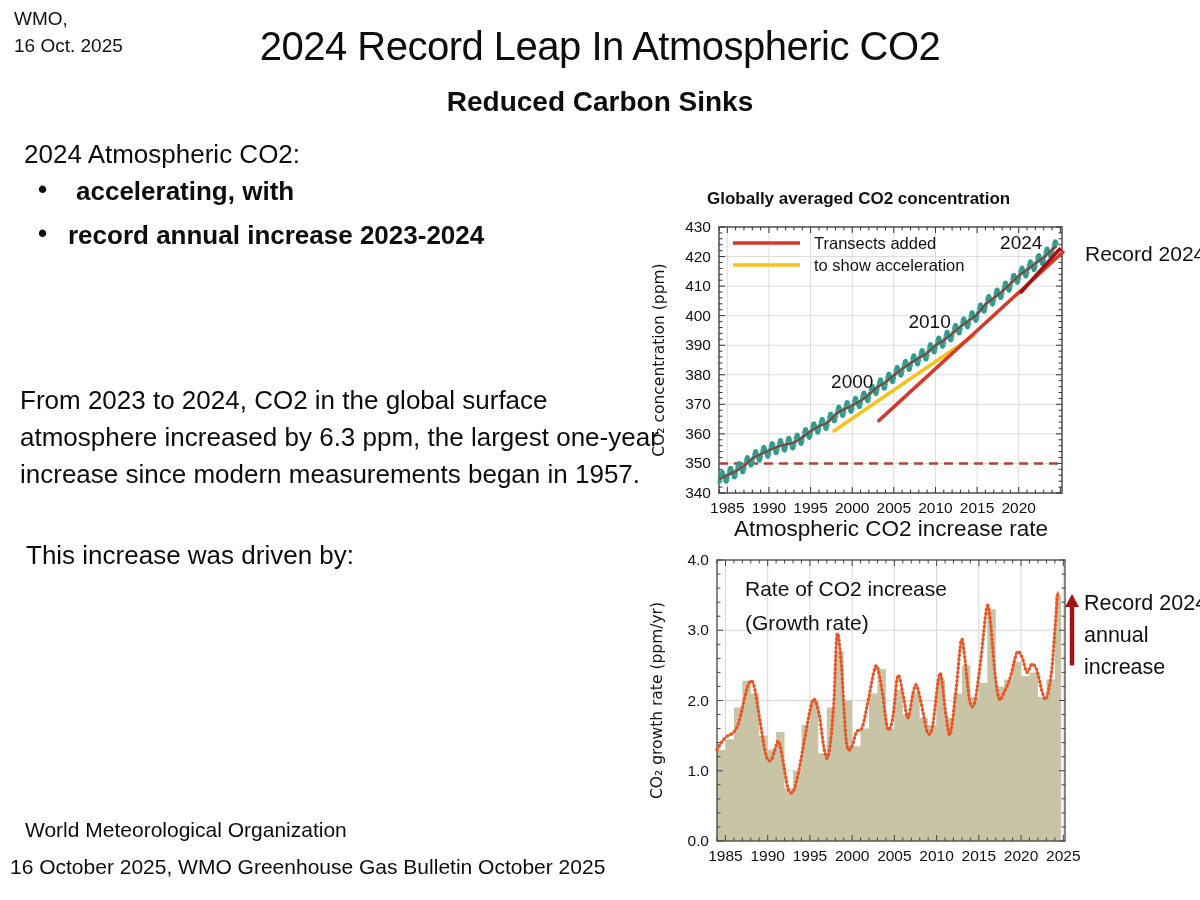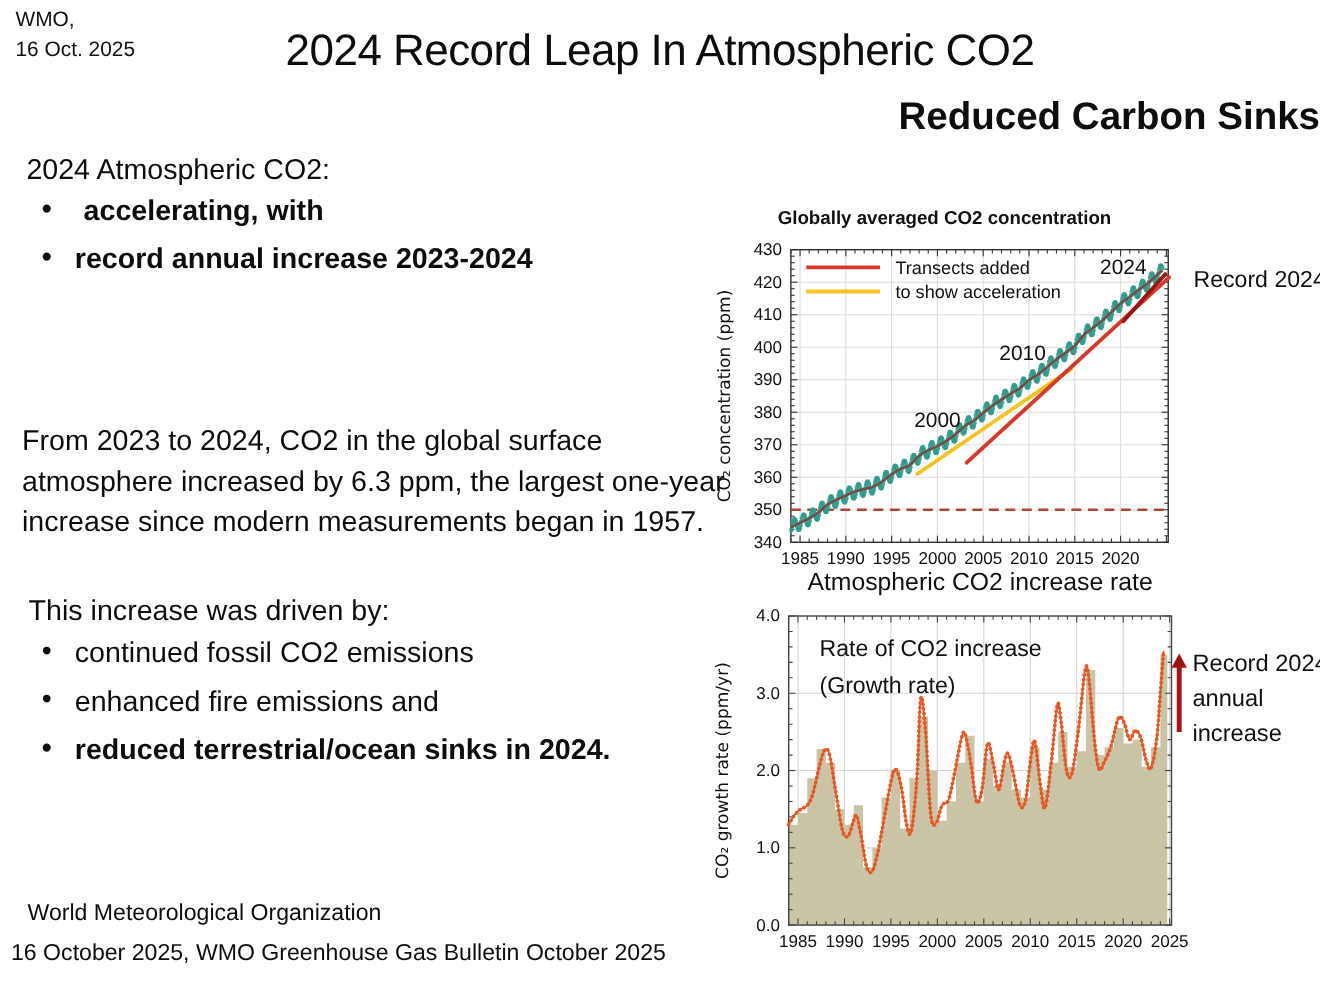--- a/index.html
+++ b/index.html
@@ -1,21 +1,21 @@
 <!DOCTYPE html>
 <html><head>
 <meta charset="utf-8">
 <style>
   html,body{margin:0;padding:0;background:#fff;}
   .slide{position:relative;width:1200px;height:900px;background:#fff;overflow:hidden;
          font-family:"Liberation Sans",sans-serif;color:#0d0d0d;border-radius:12px;}
   .abs{position:absolute;}
   .wmo-date{left:14px;top:6px;font-size:19px;line-height:1.4;color:#111;}
   .title{left:0;top:24px;width:1200px;text-align:center;font-size:40px;font-weight:normal;letter-spacing:-.5px;}
-  .subtitle{left:0;top:86px;width:1200px;text-align:right;font-size:35px;font-weight:bold;}
+  .subtitle{left:0;top:86px;width:1200px;text-align:center;font-size:28px;font-weight:bold;}
   .intro-head{left:24px;top:139px;font-size:26px;}
   ul.blist{list-style:none;margin:0;padding:0;}
   ul.blist li{position:relative;padding-left:44px;margin-bottom:13px;font-size:26px;}
   ul.blist li::before{content:"\2022";position:absolute;left:14px;top:-2px;font-size:26px;}
   .intro-list{left:24px;top:176px;width:620px;}
   .intro-list li{font-weight:bold;}
   .intro-list li:first-child{padding-left:52px;}
   .para{left:20px;top:356px;width:640px;font-size:26px;line-height:37px;}
   .drivers-head{left:26px;top:540px;font-size:26px;}
   .drivers-list{left:24px;top:578px;width:640px;}
@@ -45,25 +45,20 @@
 
   <div class="abs intro-head">2024 Atmospheric CO2:</div>
   <ul class="abs blist intro-list">
     <li>accelerating, with</li>
     <li>record annual increase 2023-2024</li>
   </ul>
 
   <p class="abs para">From 2023 to 2024, CO2 in the global surface atmosphere increased by 6.3 ppm, the largest one-year increase since modern measurements began in 1957.</p>
 
   <div class="abs drivers-head">This increase was driven by:</div>
-  <ul class="abs blist drivers-list">
-    <li>continued fossil CO2 emissions</li>
-    <li>enhanced fire emissions and</li>
-    <li class="bold">reduced terrestrial/ocean sinks in 2024.</li>
-  </ul>
 
   <div class="abs org-line">World Meteorological Organization</div>
   <div class="abs bulletin-line">16 October 2025, WMO Greenhouse Gas Bulletin October 2025</div>
 
   <svg id="chart1" class="abs" style="left:648px;top:180px;" width="552" height="345">
       <line x1="79.32524271844659" y1="47" x2="79.32524271844659" y2="313" stroke="#dcdcdc" stroke-width="1"></line>
       <line x1="120.95145631067956" y1="47" x2="120.95145631067956" y2="313" stroke="#dcdcdc" stroke-width="1"></line>
       <line x1="162.57766990291253" y1="47" x2="162.57766990291253" y2="313" stroke="#dcdcdc" stroke-width="1"></line>
       <line x1="204.20388349514548" y1="47" x2="204.20388349514548" y2="313" stroke="#dcdcdc" stroke-width="1"></line>
       <line x1="245.83009708737845" y1="47" x2="245.83009708737845" y2="313" stroke="#dcdcdc" stroke-width="1"></line>

